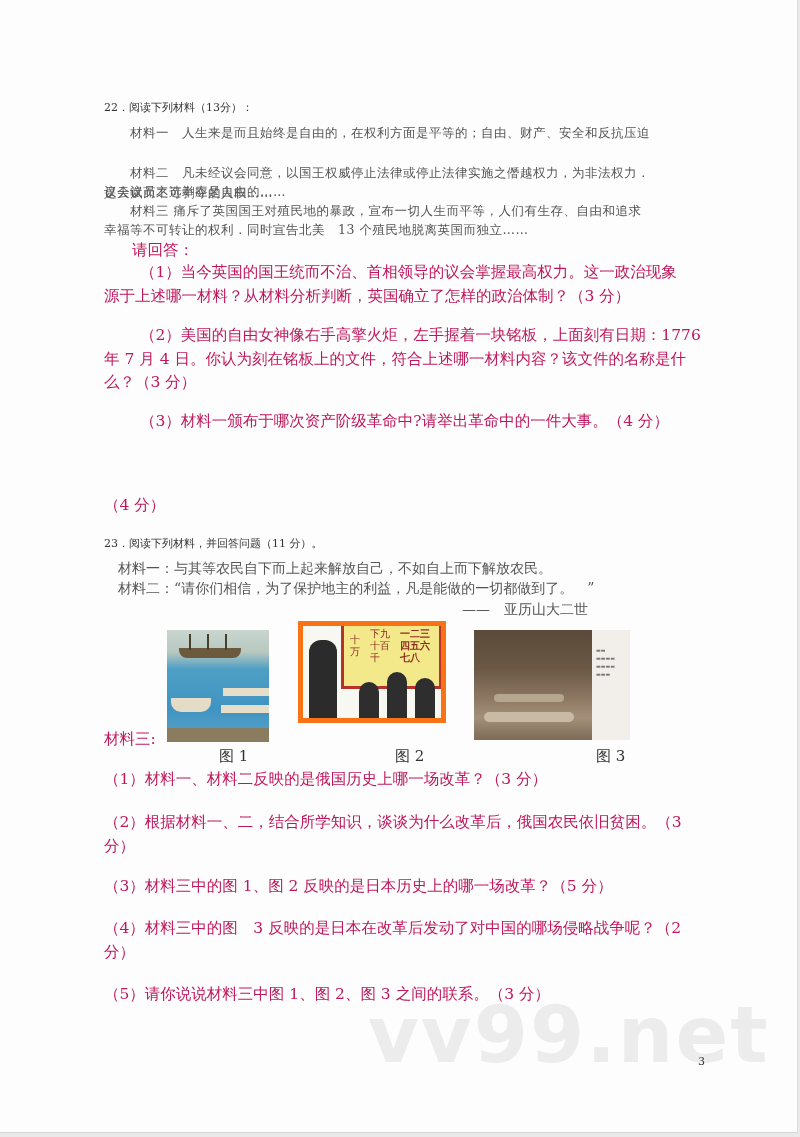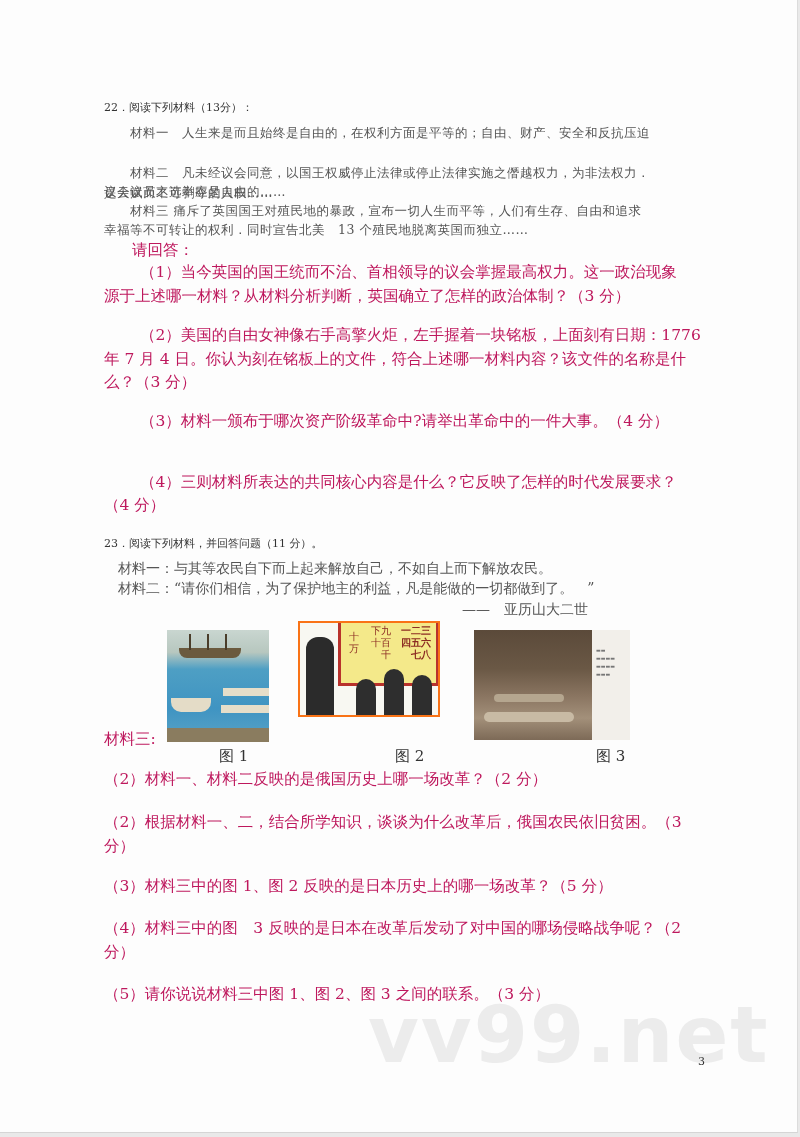--- a/index.html
+++ b/index.html
@@ -26,21 +26,21 @@
     
     .fig1 { left: 167px; top: 630px; width: 102px; height: 112px;
       background: linear-gradient(180deg, #c9d6d0 0%, #b7c7bf 20%, #4e9fc4 35%, #3f94c2 70%, #5aa3c6 100%); }
     .fig1 .ship { position:absolute; left:12px; top:18px; width:62px; height:10px; background:#6b5a3e; border-radius:0 0 8px 8px; }
     .fig1 .mast { position:absolute; top:4px; width:2px; height:16px; background:#4a3d2a; }
     .fig1 .boat1 { position:absolute; left:4px; top:68px; width:40px; height:14px; background:#e4dcc7; border-radius:0 0 10px 10px; }
     .fig1 .boat2 { position:absolute; left:56px; top:58px; width:46px; height:8px; background:#e6dec9; }
     .fig1 .boat3 { position:absolute; left:54px; top:75px; width:48px; height:8px; background:#e6dec9; }
     .fig1 .shore { position:absolute; left:0; top:98px; width:102px; height:14px; background:#8a7c5f; }
     
-    .fig2 { left: 298px; top: 621px; width: 138px; height: 92px; background:#f8f8f2; border:2px solid #f97316;text-align:right; }
+    .fig2 { left: 298px; top: 621px; width: 138px; height: 92px; background:#f8f8f2; border:5px solid #f97316; }
     .fig2 .board { position:absolute; left:38px; top:0; width:95px; height:60px; background:#f4e98a; border:3px solid #b8322c; border-top:none; }
     .fig2 .teacher { position:absolute; left:6px; top:14px; width:28px; height:78px; background:#2b2b2b; border-radius:12px 12px 0 0; }
     .fig2 .kid { position:absolute; bottom:0; width:20px; height:36px; background:#2e2e2e; border-radius:10px 10px 0 0; }
     .fig2 .char { position:absolute; font-size:10px; color:#8a2a22; font-family:"DejaVu Serif", serif; line-height:12px; }
     
     .fig3 { left: 474px; top: 630px; width: 156px; height: 110px; background:#f2efea; }
     .fig3 .photo { position:absolute; left:0; top:0; width:118px; height:110px;
       background: linear-gradient(180deg, #5b4a3a 0%, #6a5845 35%, #8a7561 60%, #a3907a 80%, #7d6a57 100%); }
     .fig3 .body1 { position:absolute; left:10px; top:82px; width:90px; height:10px; background:#c8baa4; border-radius:5px; }
     .fig3 .body2 { position:absolute; left:20px; top:64px; width:70px; height:8px; background:#b5a68f; border-radius:4px; }
@@ -64,21 +64,20 @@
 
   <div class="abs q" style="left:140px; top:262px;">（1）当今英国的国王统而不治、首相领导的议会掌握最高权力。这一政治现象</div>
   <div class="abs q" style="left:104px; top:286px;">源于上述哪一材料？从材料分析判断，英国确立了怎样的政治体制？（3 分）</div>
 
   <div class="abs q" style="left:140px; top:325px;">（2）美国的自由女神像右手高擎火炬，左手握着一块铭板，上面刻有日期：1776</div>
   <div class="abs q" style="left:104px; top:349px;">年 7 月 4 日。你认为刻在铭板上的文件，符合上述哪一材料内容？该文件的名称是什</div>
   <div class="abs q" style="left:104px; top:372px;">么？（3 分）</div>
 
   <div class="abs q" style="left:140px; top:411px;">（3）材料一颁布于哪次资产阶级革命中?请举出革命中的一件大事。（4 分）</div>
 
-  <div class="abs q" style="left:140px; top:472px;">（4）三则材料所表达的共同核心内容是什么？它反映了怎样的时代发展要求？</div>
   <div class="abs q" style="left:104px; top:495px;">（4 分）</div>
 
   <div class="abs q-title" style="left:104px; top:536px;">23．阅读下列材料，并回答问题（11 分）。</div>
   <div class="abs small" style="left:118px; top:560px;">材料一：与其等农民自下而上起来解放自己，不如自上而下解放农民。</div>
   <div class="abs small" style="left:118px; top:580px;">材料二：“请你们相信，为了保护地主的利益，凡是能做的一切都做到了。　”</div>
   <div class="abs small" style="left:462px; top:601px;">——　亚历山大二世</div>
 
   <div class="img fig1">
     <div class="ship"></div>
     <div class="mast" style="left:22px;"></div>
@@ -108,21 +107,21 @@
       <div class="body1"></div>
     </div>
     <div class="cap">▬▬<br>▬▬▬▬<br>▬▬▬▬<br>▬▬▬</div>
   </div>
 
   <div class="abs q" style="left:104px; top:729px;">材料三:</div>
   <div class="abs fig-label" style="left:219px; top:747px;">图 1</div>
   <div class="abs fig-label" style="left:395px; top:747px;">图 2</div>
   <div class="abs fig-label" style="left:596px; top:747px;">图 3</div>
 
-  <div class="abs q" style="left:104px; top:769px;">（2）材料一、材料二反映的是俄国历史上哪一场改革？（2 分）</div>
+  <div class="abs q" style="left:104px; top:769px;">（1）材料一、材料二反映的是俄国历史上哪一场改革？（3 分）</div>
   <div class="abs q" style="left:104px; top:812px;">（2）根据材料一、二，结合所学知识，谈谈为什么改革后，俄国农民依旧贫困。（3</div>
   <div class="abs q" style="left:104px; top:836px;">分）</div>
   <div class="abs q" style="left:104px; top:876px;">（3）材料三中的图 1、图 2 反映的是日本历史上的哪一场改革？（5 分）</div>
   <div class="abs q" style="left:104px; top:918px;">（4）材料三中的图　3 反映的是日本在改革后发动了对中国的哪场侵略战争呢？（2</div>
   <div class="abs q" style="left:104px; top:942px;">分）</div>
   <div class="abs q" style="left:104px; top:984px;">（5）请你说说材料三中图 1、图 2、图 3 之间的联系。（3 分）</div>
 
   <div class="abs watermark" style="left:368px; top:990px;">vv99.net</div>
   <div class="abs page-num" style="left:698px; top:1055px;">3</div>
 </div>

